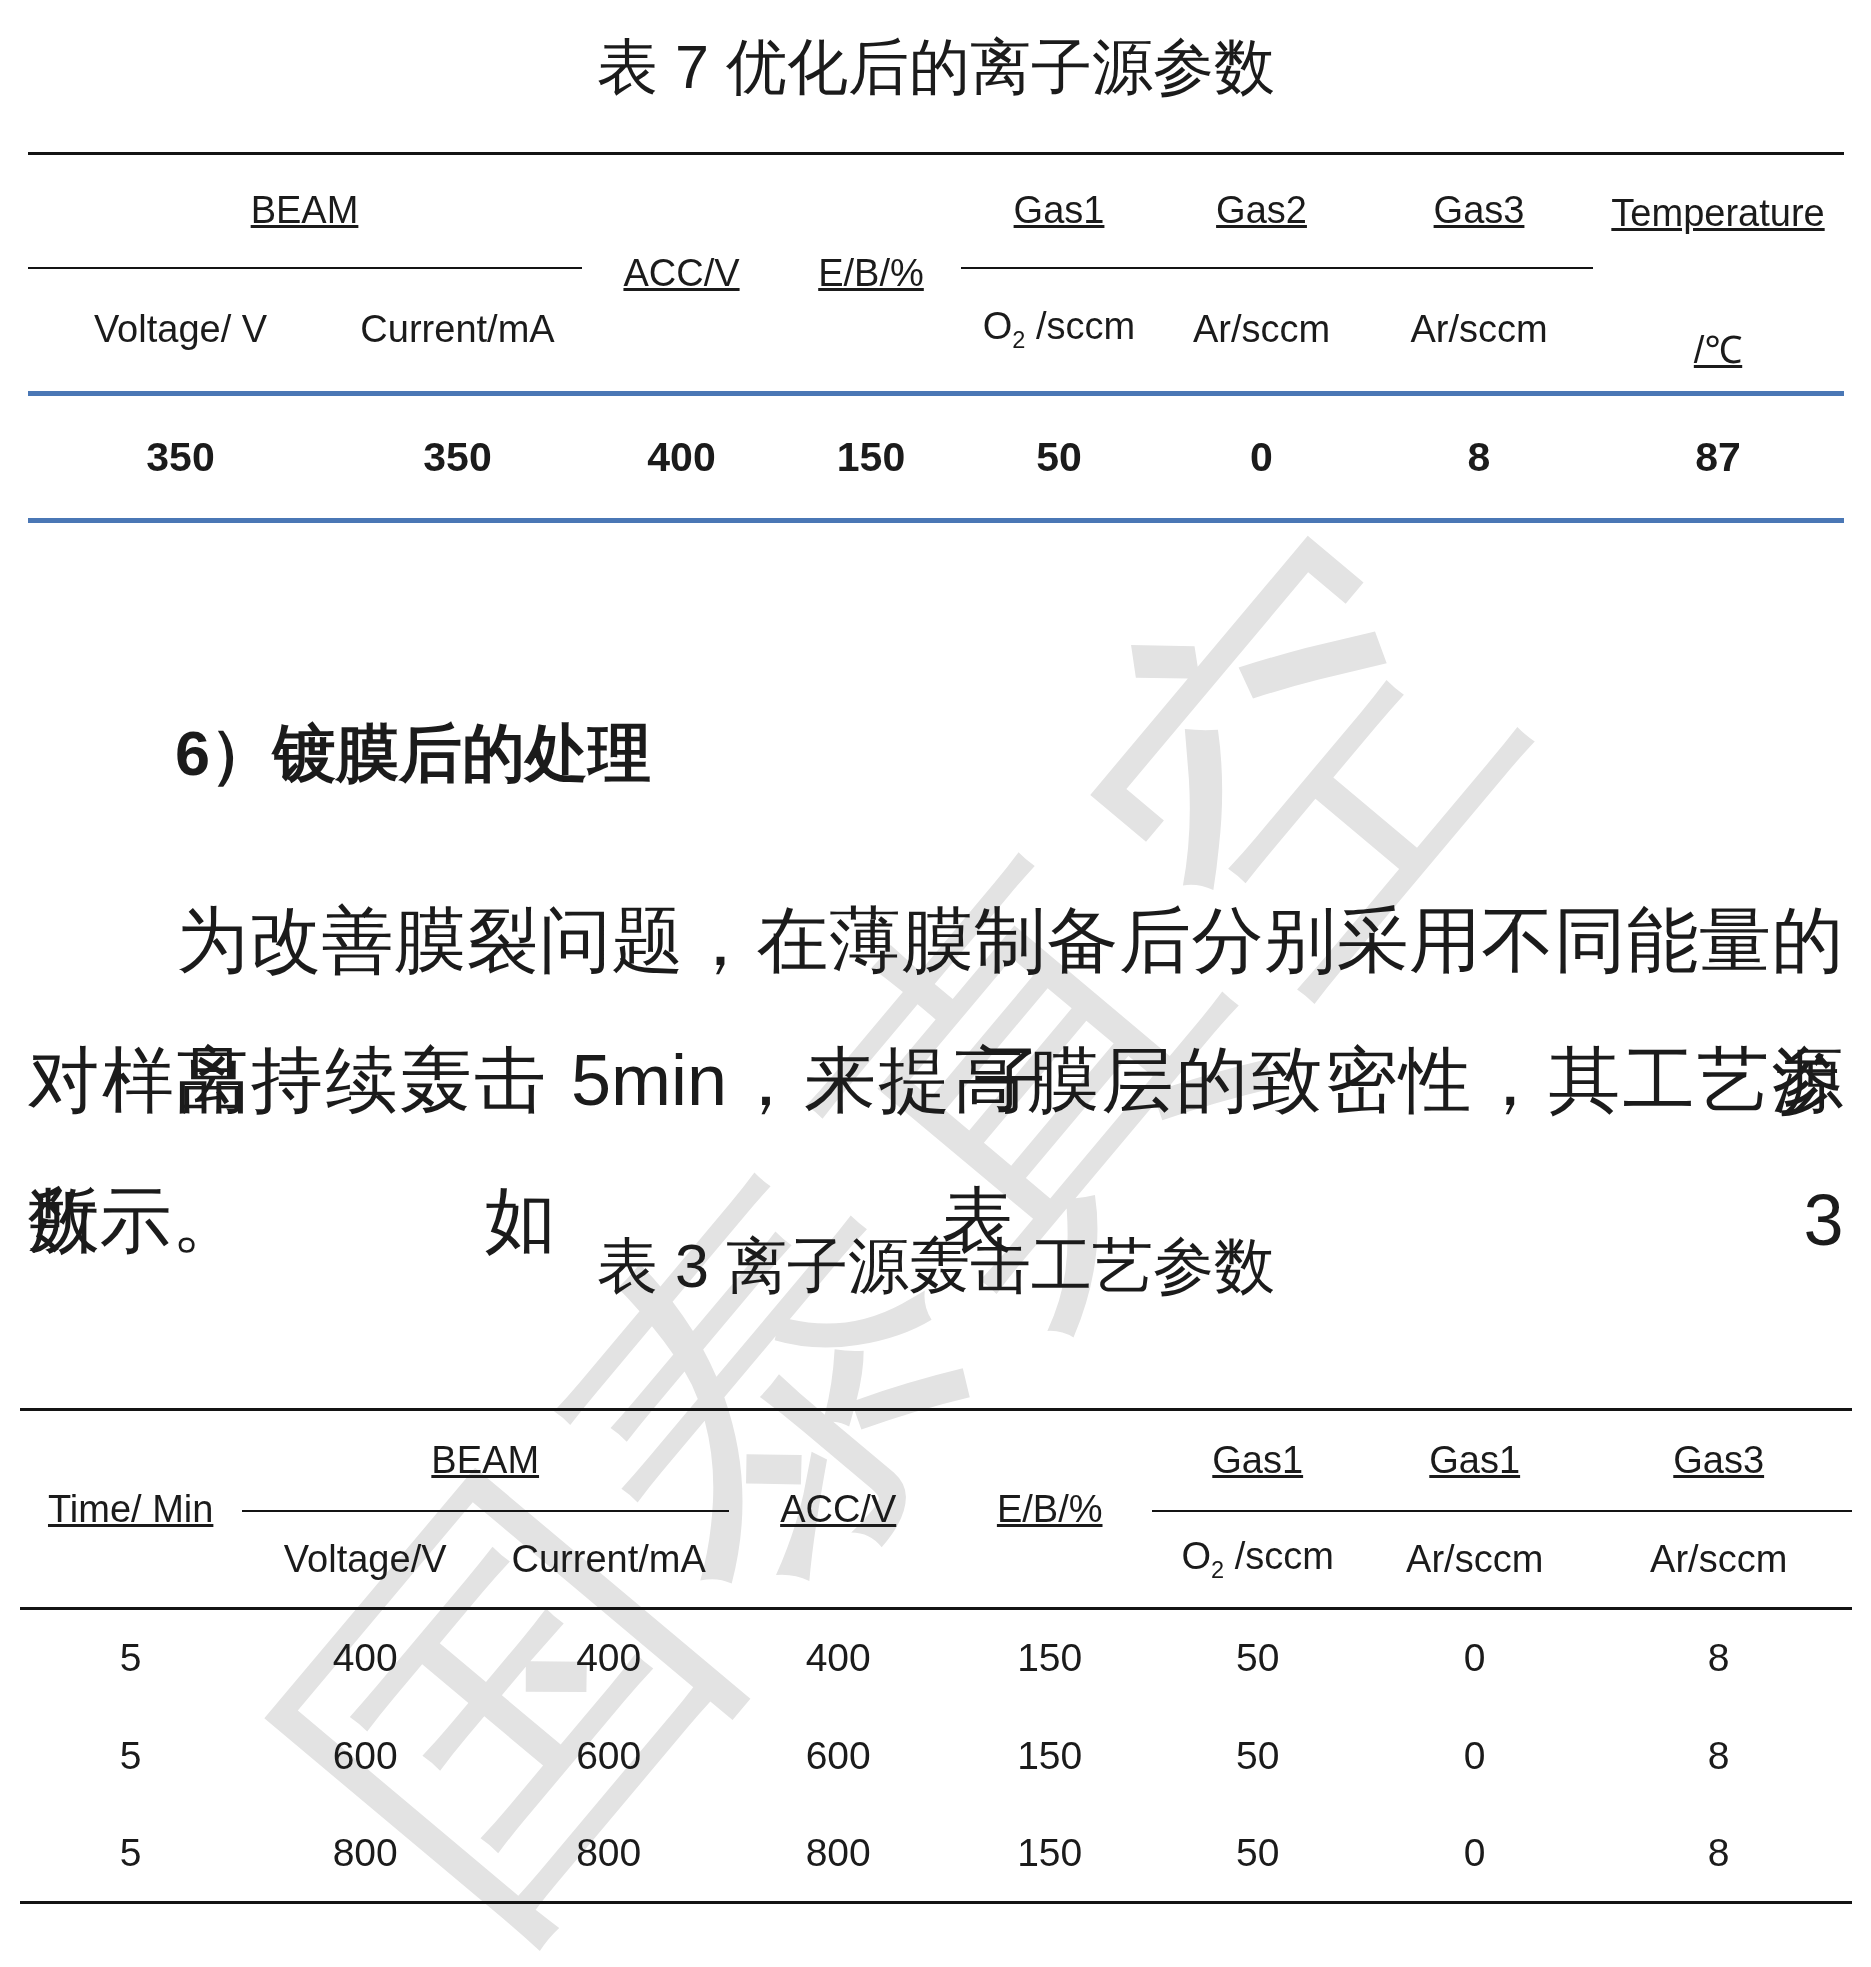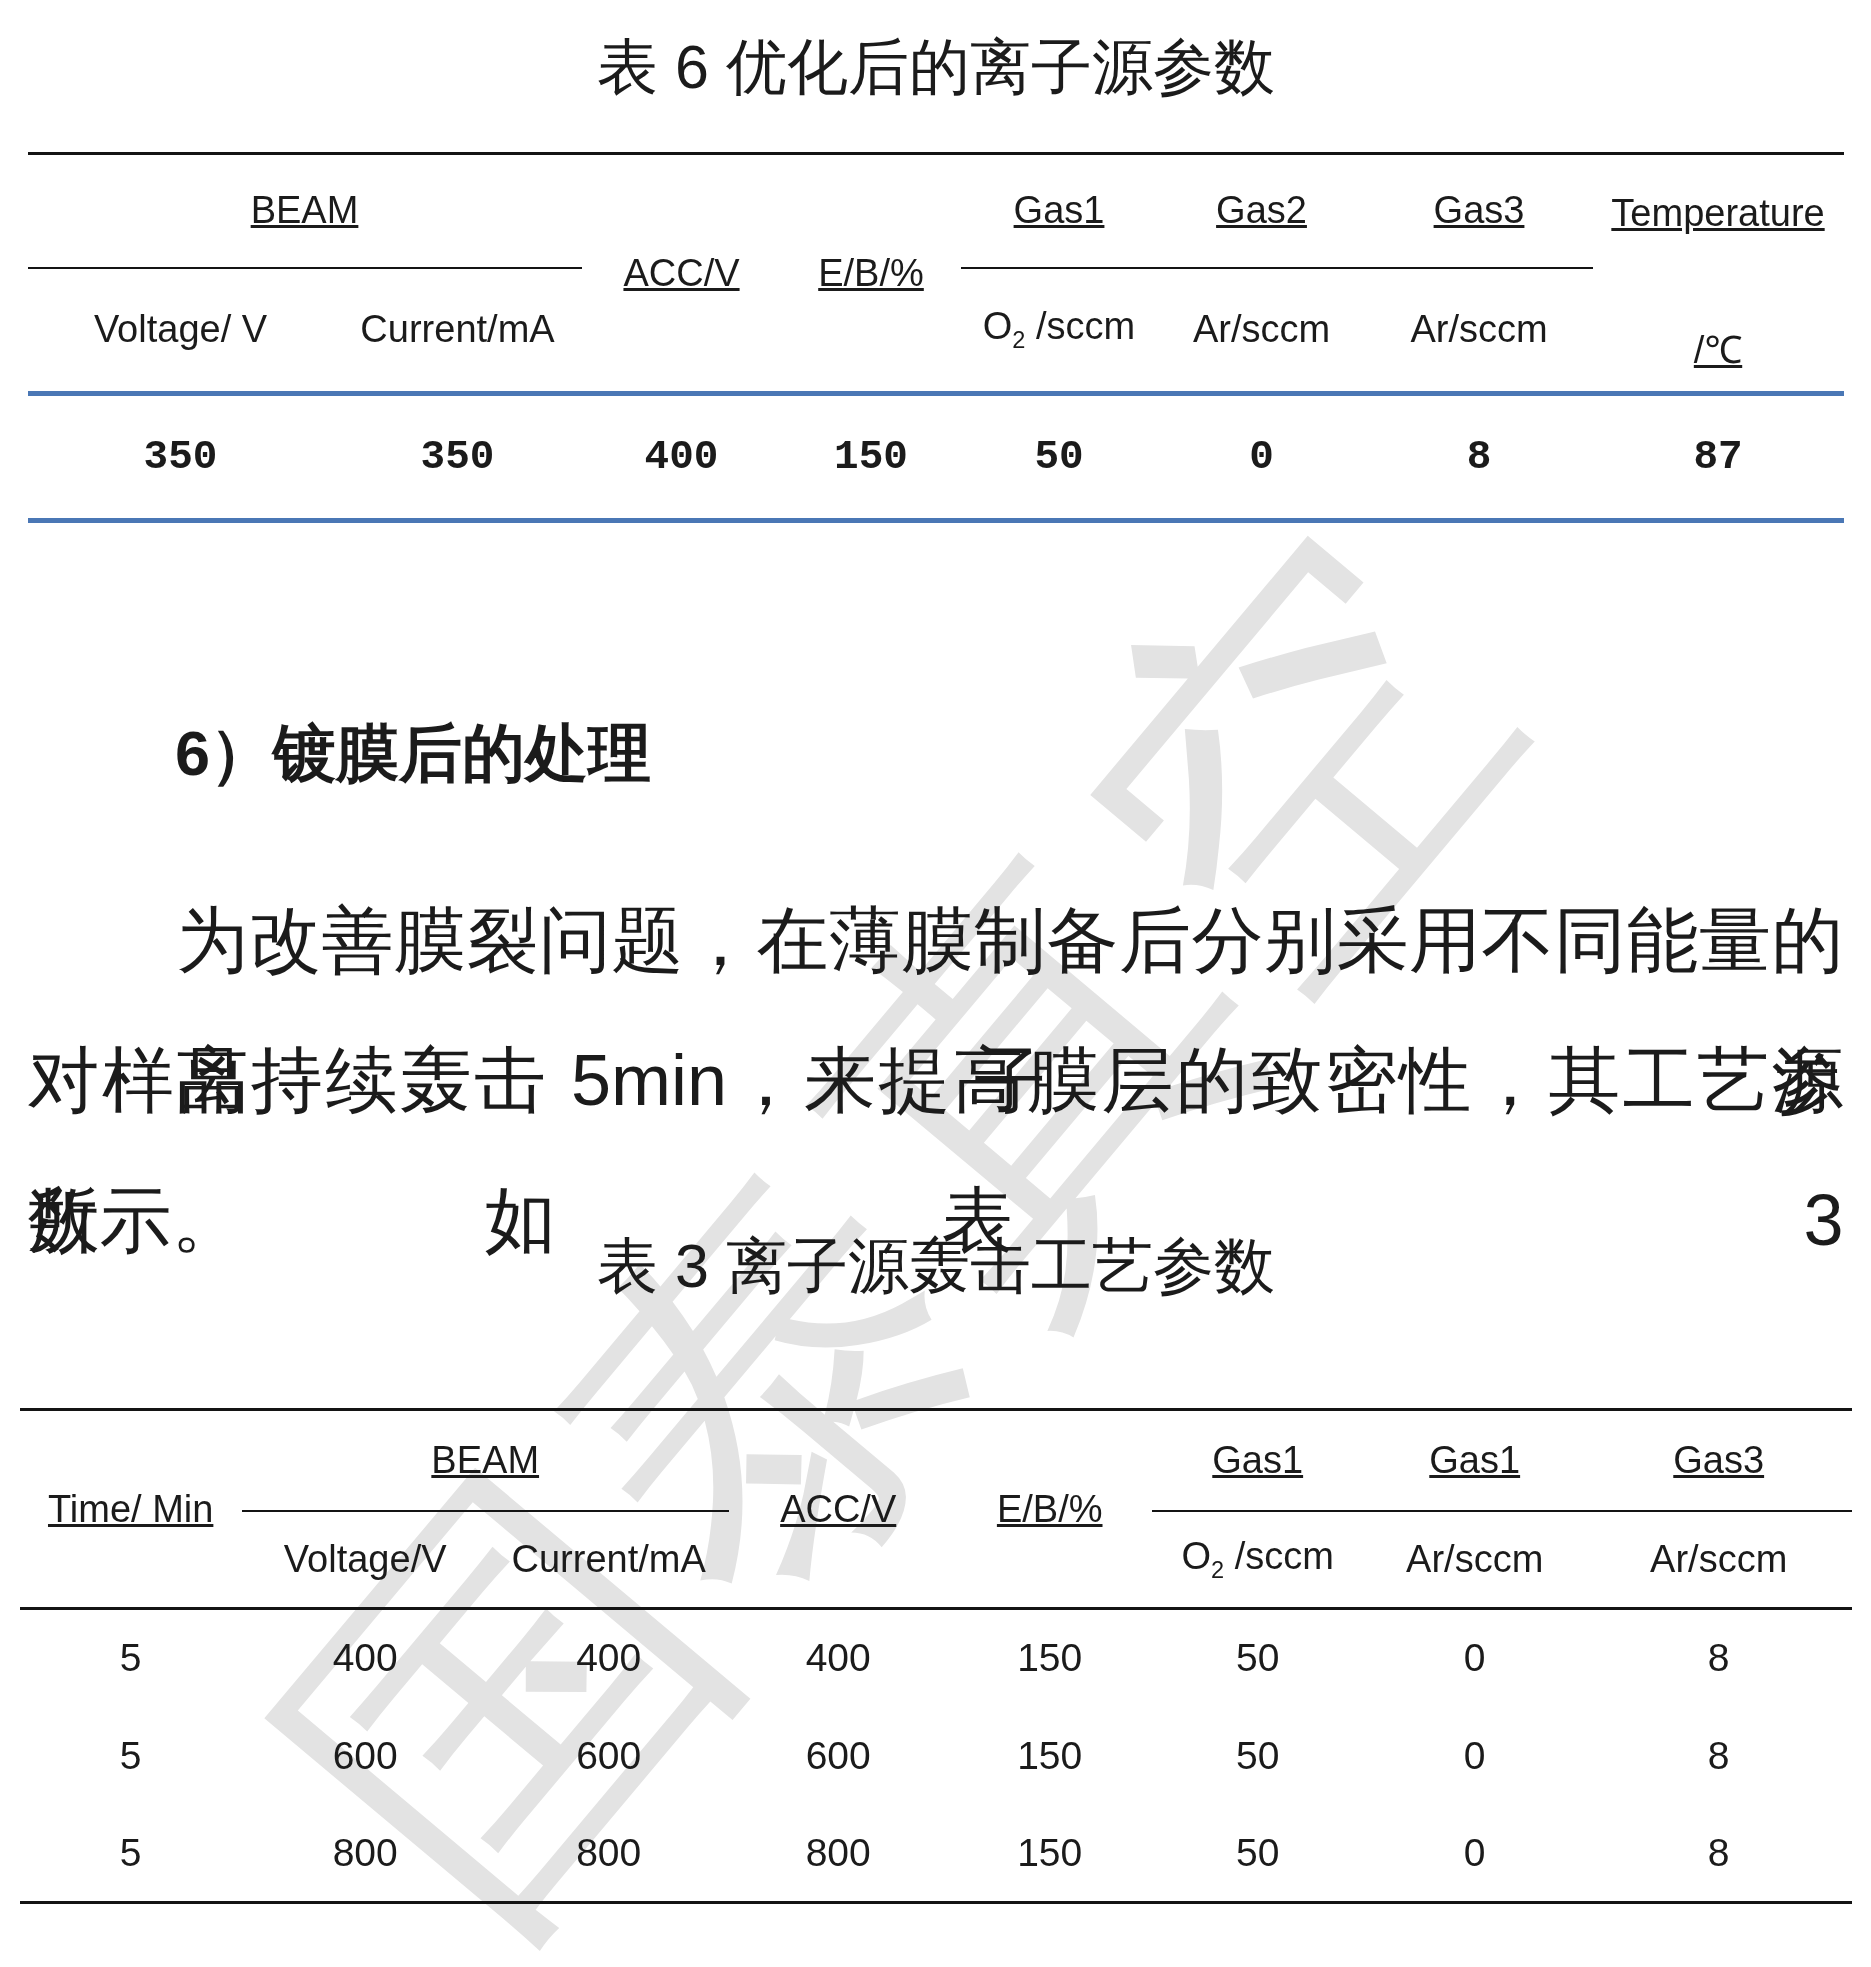--- a/index.html
+++ b/index.html
@@ -39,35 +39,35 @@
   td{text-align:center;vertical-align:middle;padding:0;font-size:38px;color:var(--ink);}
   .t2{left:27.5px;top:152px;width:1816px;}
   .t3{left:19.7px;top:1408px;width:1832px;}
   .t2 tr.hr1{height:114px;} .t2 tr.hr2{height:126px;} .t2 tr.dr{height:127px;}
   .t3 tr.hr1{height:101px;} .t3 tr.hr2{height:98px;} .t3 tr.dr{height:98px;}
   td.top{border-top:3.1px solid #141414;text-decoration:underline;}
   td.thin{border-bottom:2.4px solid #141414;}
   td.sep-top{border-top:3.1px solid #141414;}
   td.bot{border-bottom:3.1px solid #141414;}
   td.blue-top{border-top:5.5px solid var(--accent-blue);}
-  td.blue-bot{border-bottom:5.5px solid var(--accent-blue);font-family:Liberation Mono, monospace;}
+  td.blue-bot{border-bottom:5.5px solid var(--accent-blue);}
   .t2 td.d2{font-weight:bold;font-size:41px;}
   .t3 td.d3{font-size:39px;}
   sub{font-size:0.62em;}
   .temp-wrap{display:flex;flex-direction:column;justify-content:center;align-items:center;gap:93px;margin-top:16px;}
   .temp-wrap div{line-height:44px;}
 </style>
 </head>
 <body>
 
 <div class="watermark">国泰真空</div>
 
 <div class="layer">
 
-  <div class="tbl-title title-2">表 6 优化后的离子源参数</div>
+  <div class="tbl-title title-2">表 7 优化后的离子源参数</div>
 
   <table class="t2">
     <colgroup>
       <col style="width:306px">
         <col style="width:248px">
         <col style="width:200px">
         <col style="width:179px">
       <col style="width:197px">
         <col style="width:208px">
         <col style="width:227px">

